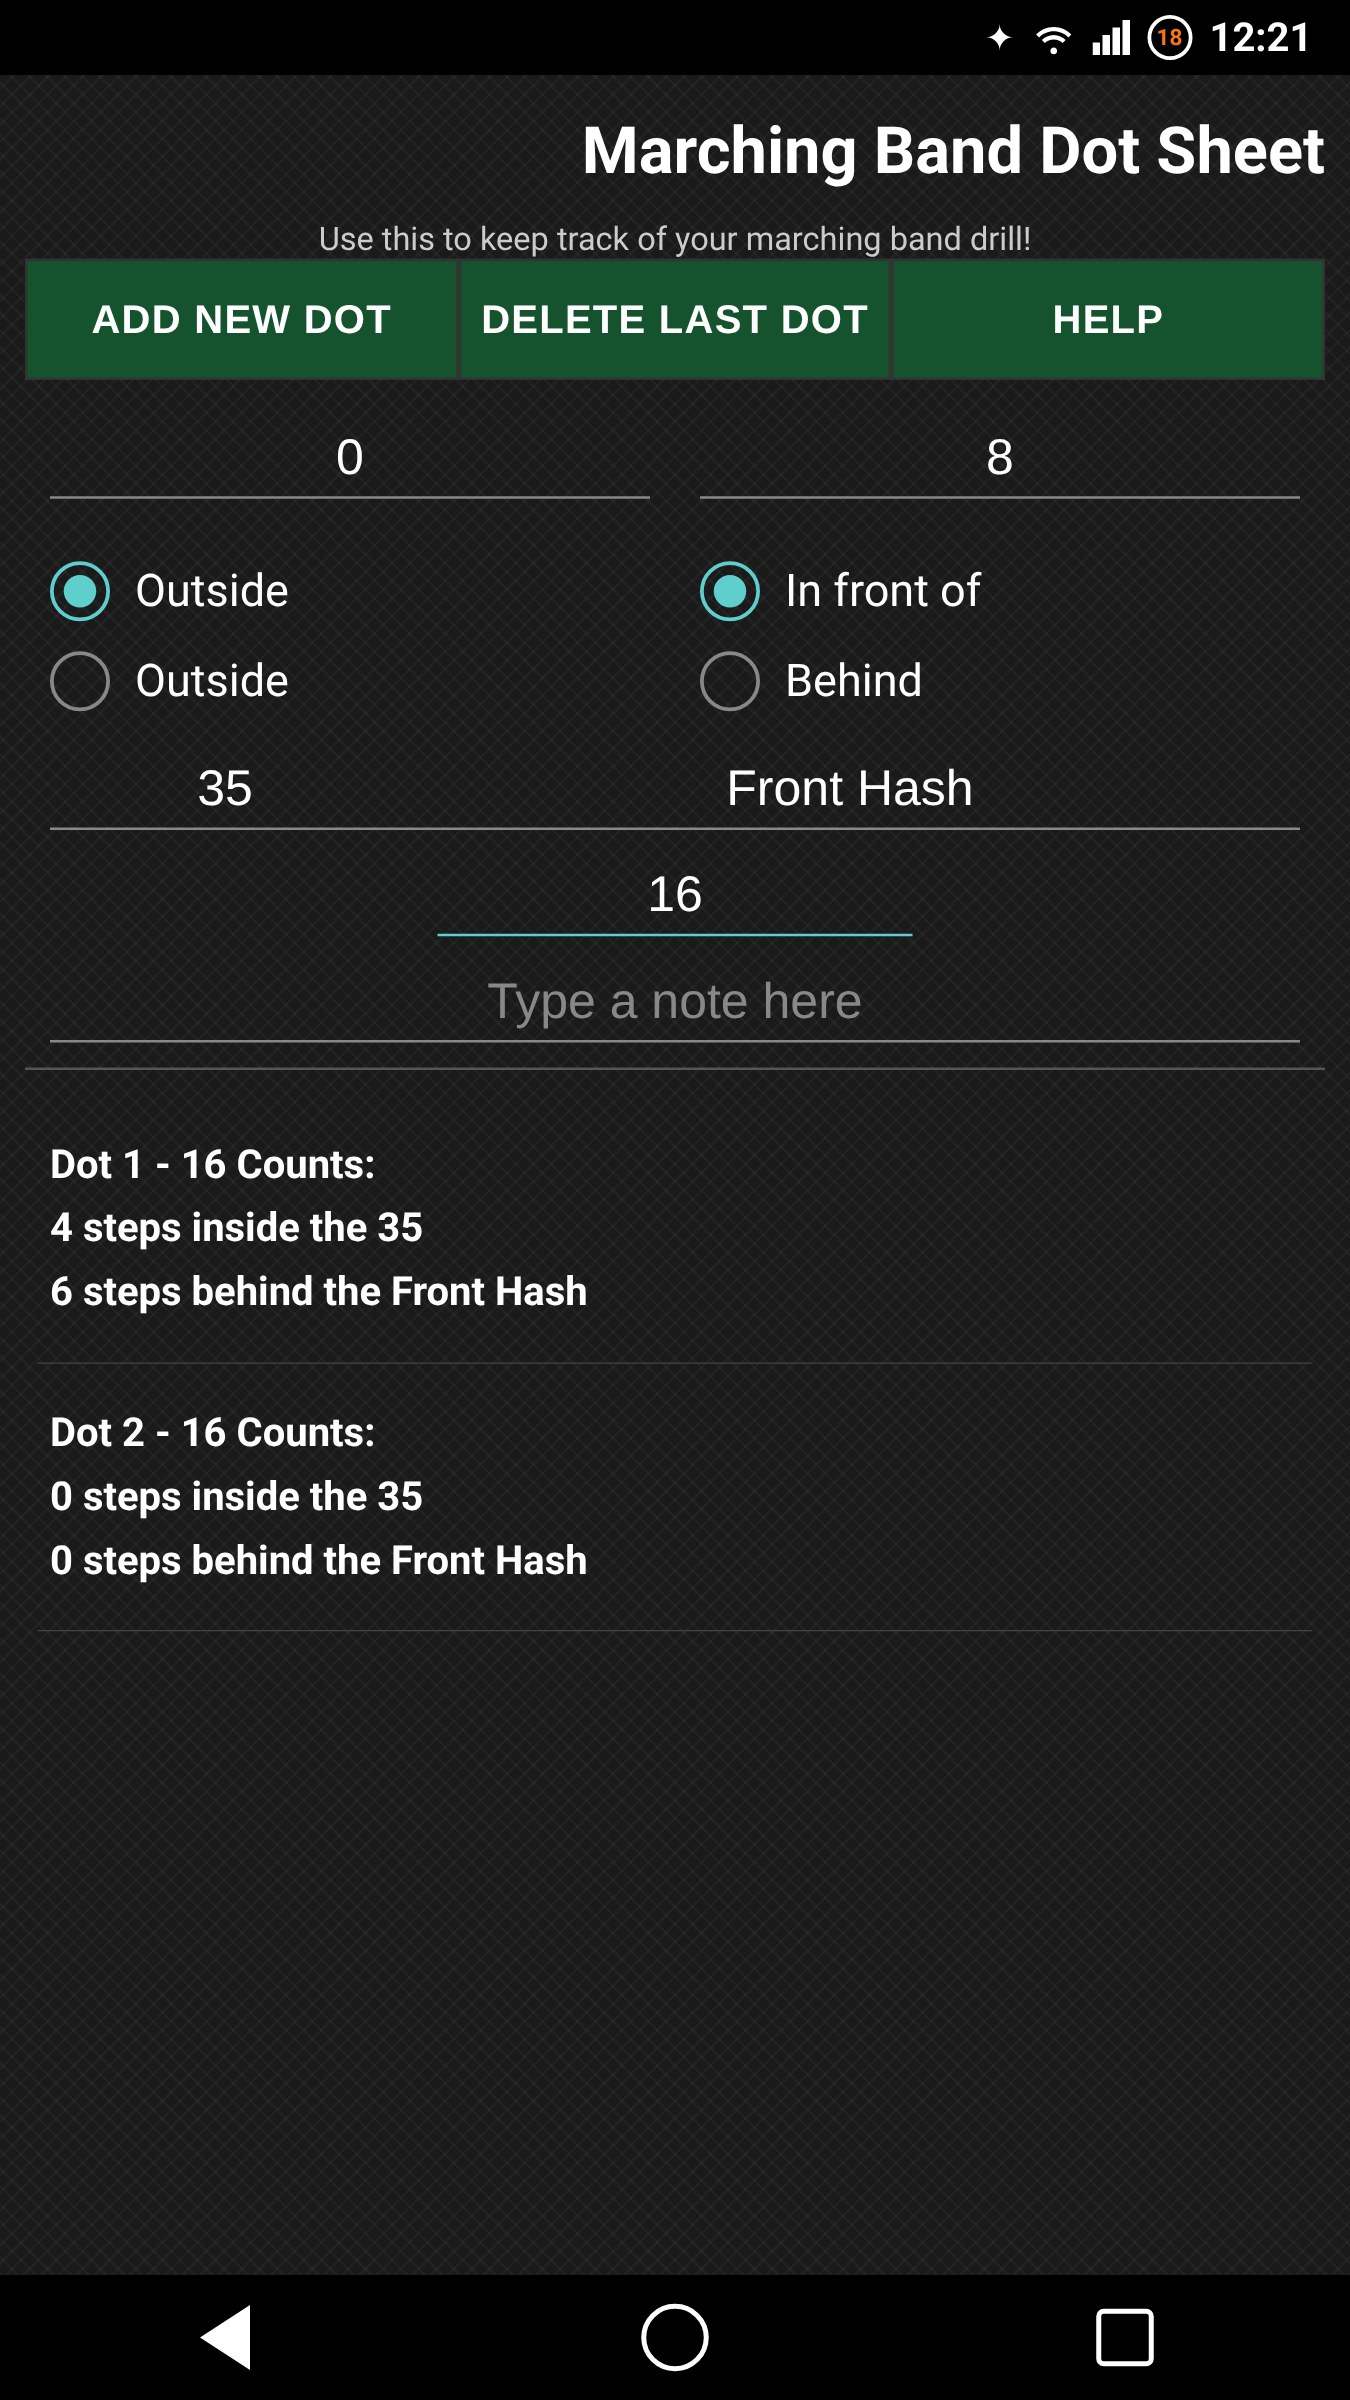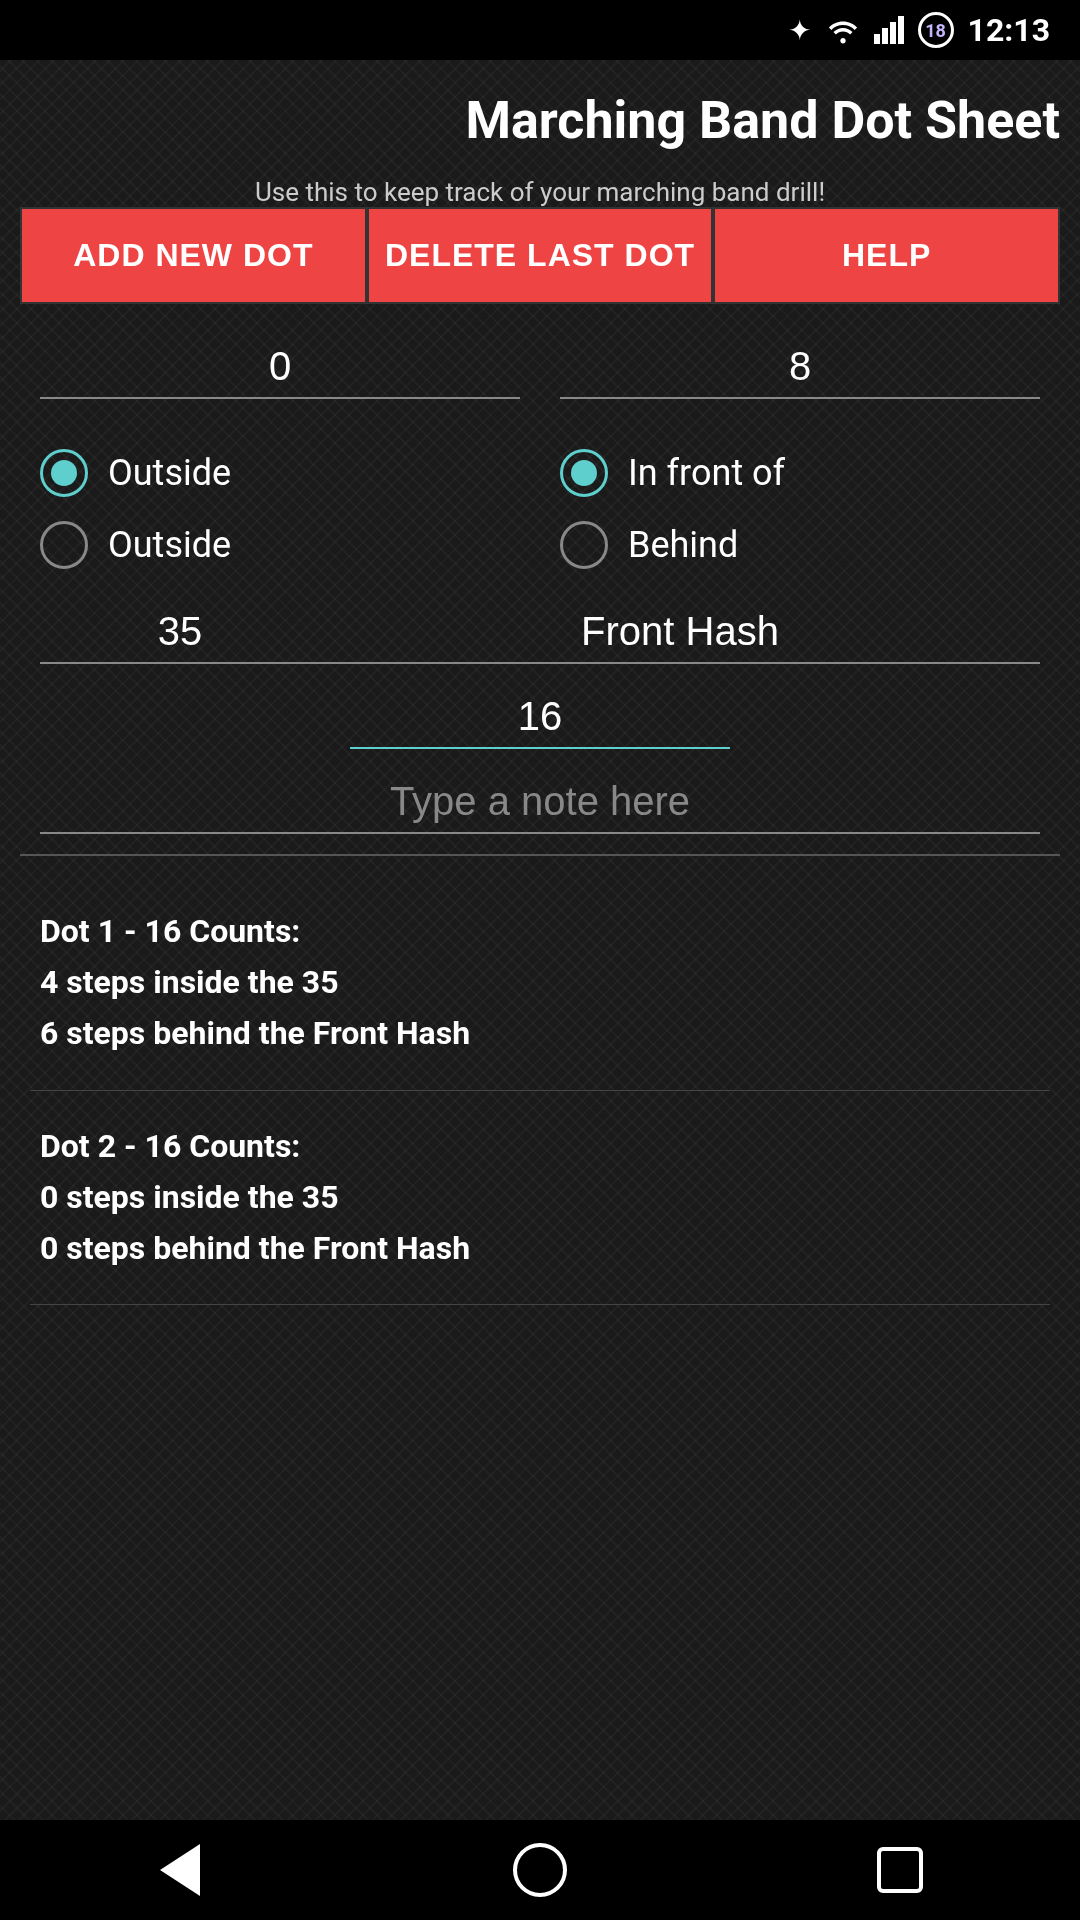--- a/index.html
+++ b/index.html
@@ -54,21 +54,21 @@
     .badge-18 {
       width: 36px;
       height: 36px;
       border-radius: 50%;
       border: 3px solid #fff;
       display: flex;
       align-items: center;
       justify-content: center;
       font-size: 18px;
       font-weight: bold;
-      color: #c4b5fd;
+      color: #f97316;
     }
 
     .main-content {
       position: relative;
       z-index: 1;
       padding: 0 20px;
     }
 
     .app-title {
       text-align: right;
@@ -90,21 +90,21 @@
       gap: 0;
       margin-bottom: 40px;
     }
 
     .btn {
       flex: 1;
       padding: 28px 10px;
       font-size: 32px;
       font-weight: bold;
       color: #fff;
-      background: #ef4444;
+      background: #14532d;
       border: 2px solid #333;
       cursor: pointer;
       text-align: center;
       letter-spacing: 1px;
     }
 
     .form-section {
       padding: 0 20px;
     }
 
@@ -293,21 +293,21 @@
 
     <svg width="30" height="28" viewBox="0 0 30 28" fill="white">
       <rect x="0" y="18" width="6" height="10"></rect>
       <rect x="8" y="12" width="6" height="16"></rect>
       <rect x="16" y="6" width="6" height="22"></rect>
       <rect x="24" y="0" width="6" height="28"></rect>
     </svg>
 
     <div class="badge-18">18</div>
 
-    <span class="status-time">12:13</span>
+    <span class="status-time">12:21</span>
   </div>
 </div>
 
 <div class="main-content">
 
   <h1 class="app-title">Marching Band Dot Sheet</h1>
   <p class="app-subtitle">Use this to keep track of your marching band drill!</p>
 
   <div class="button-row">
     <button class="btn">ADD NEW DOT</button>

